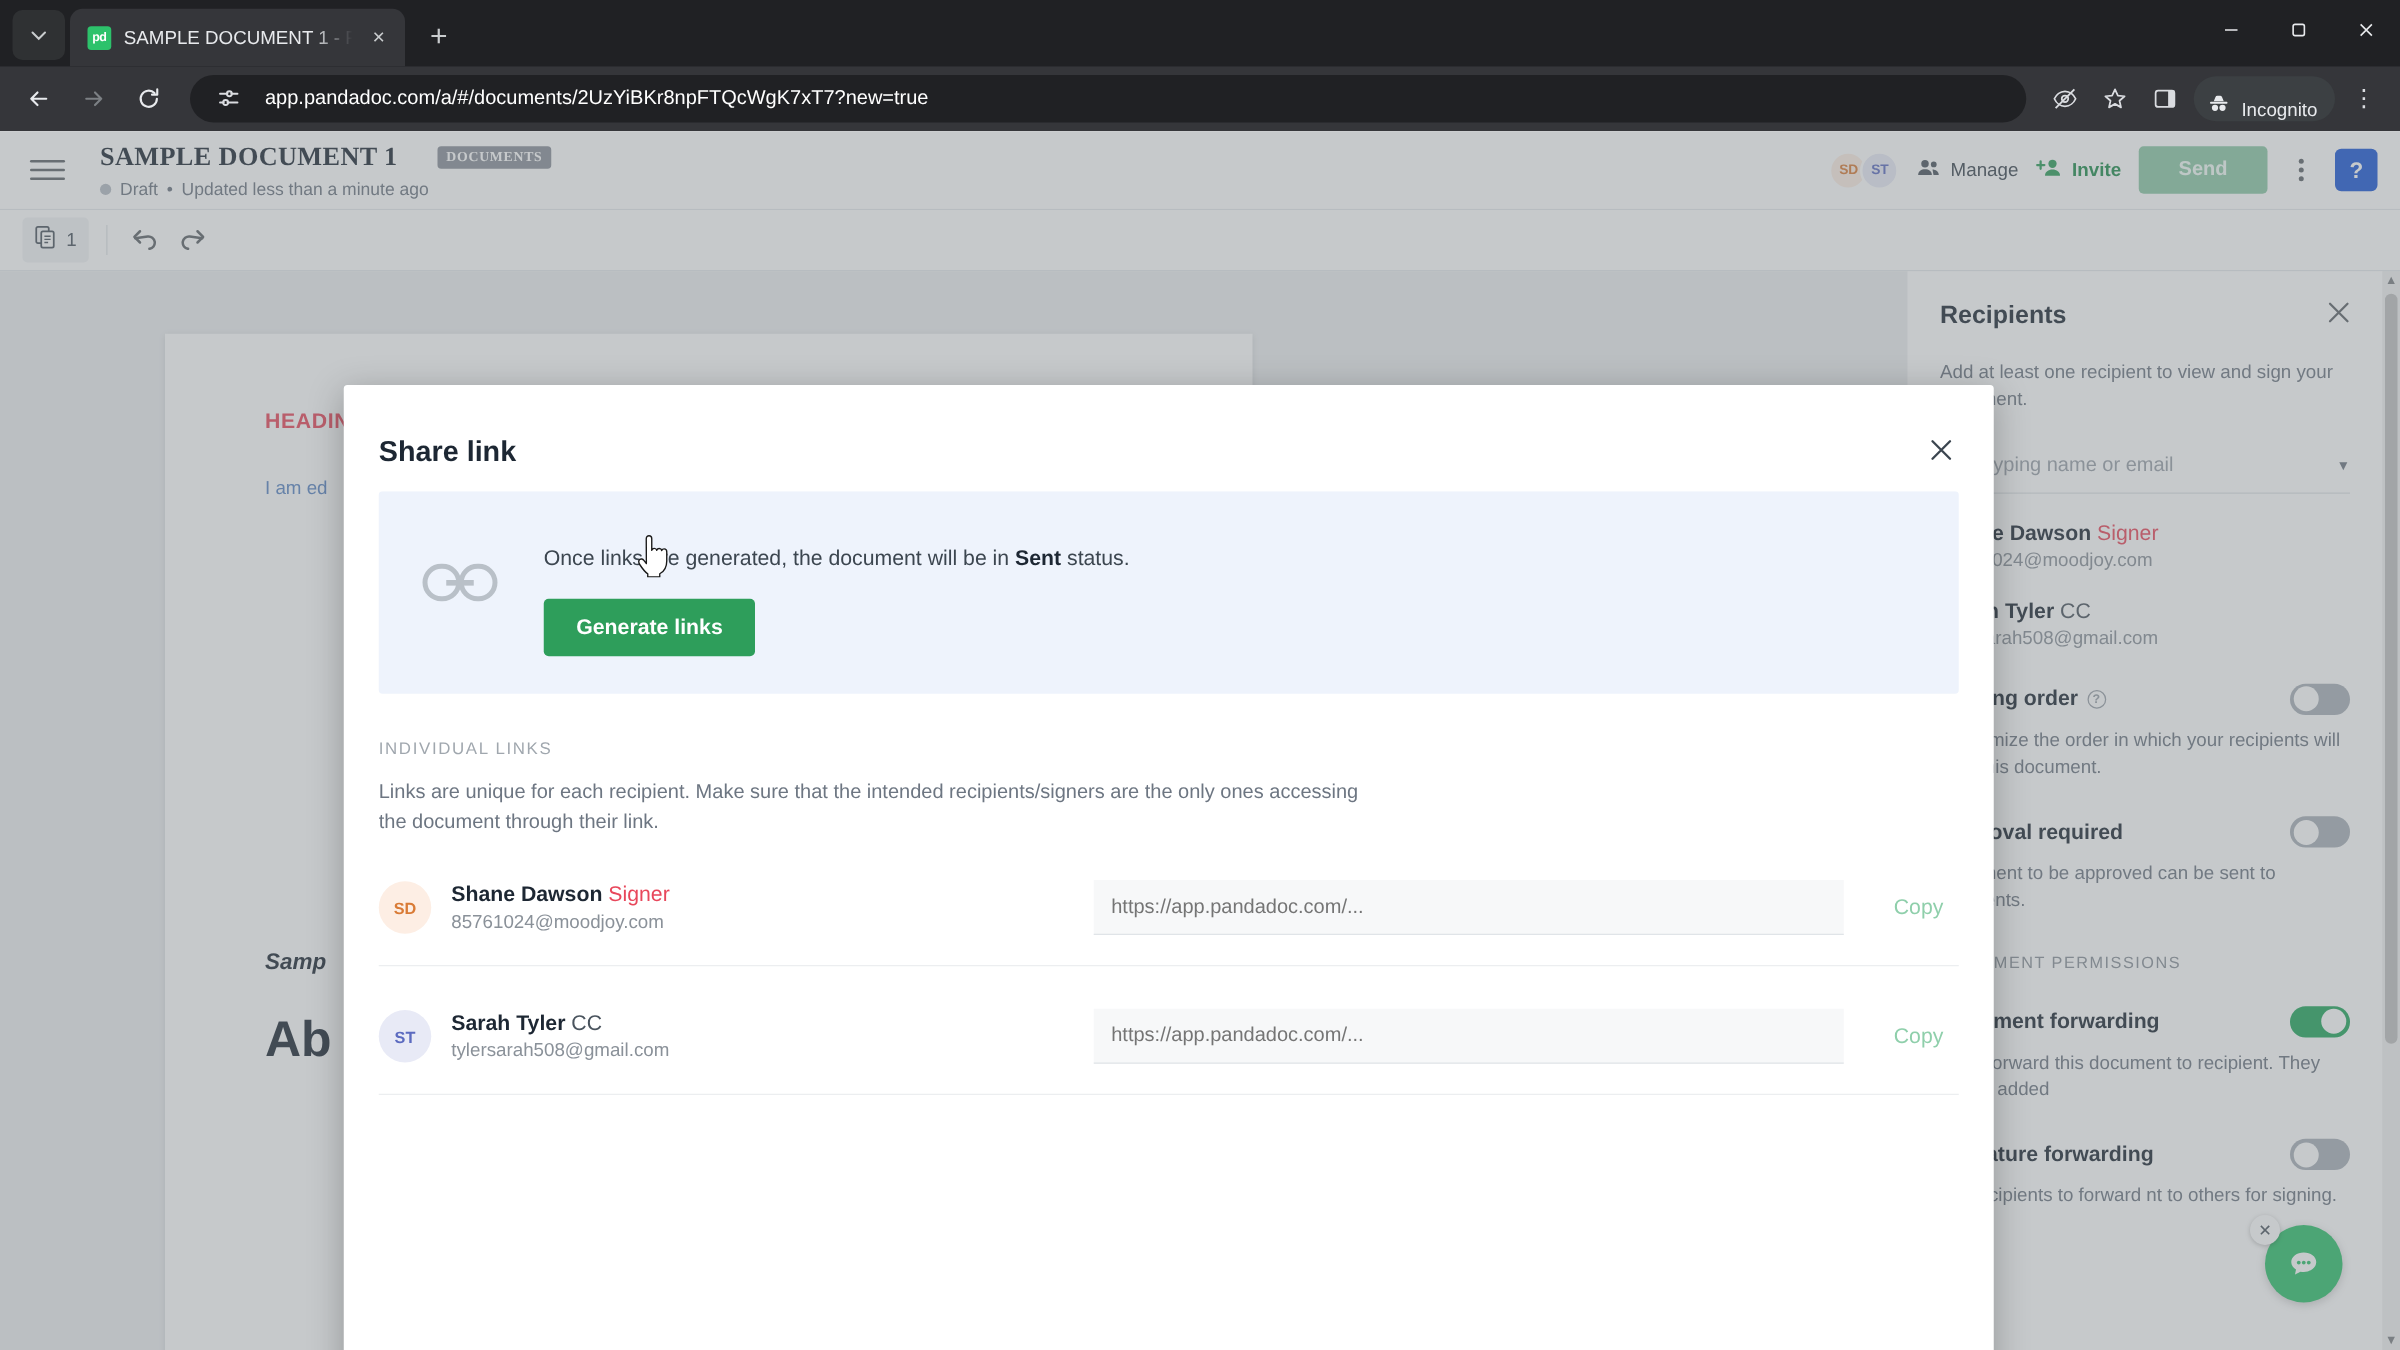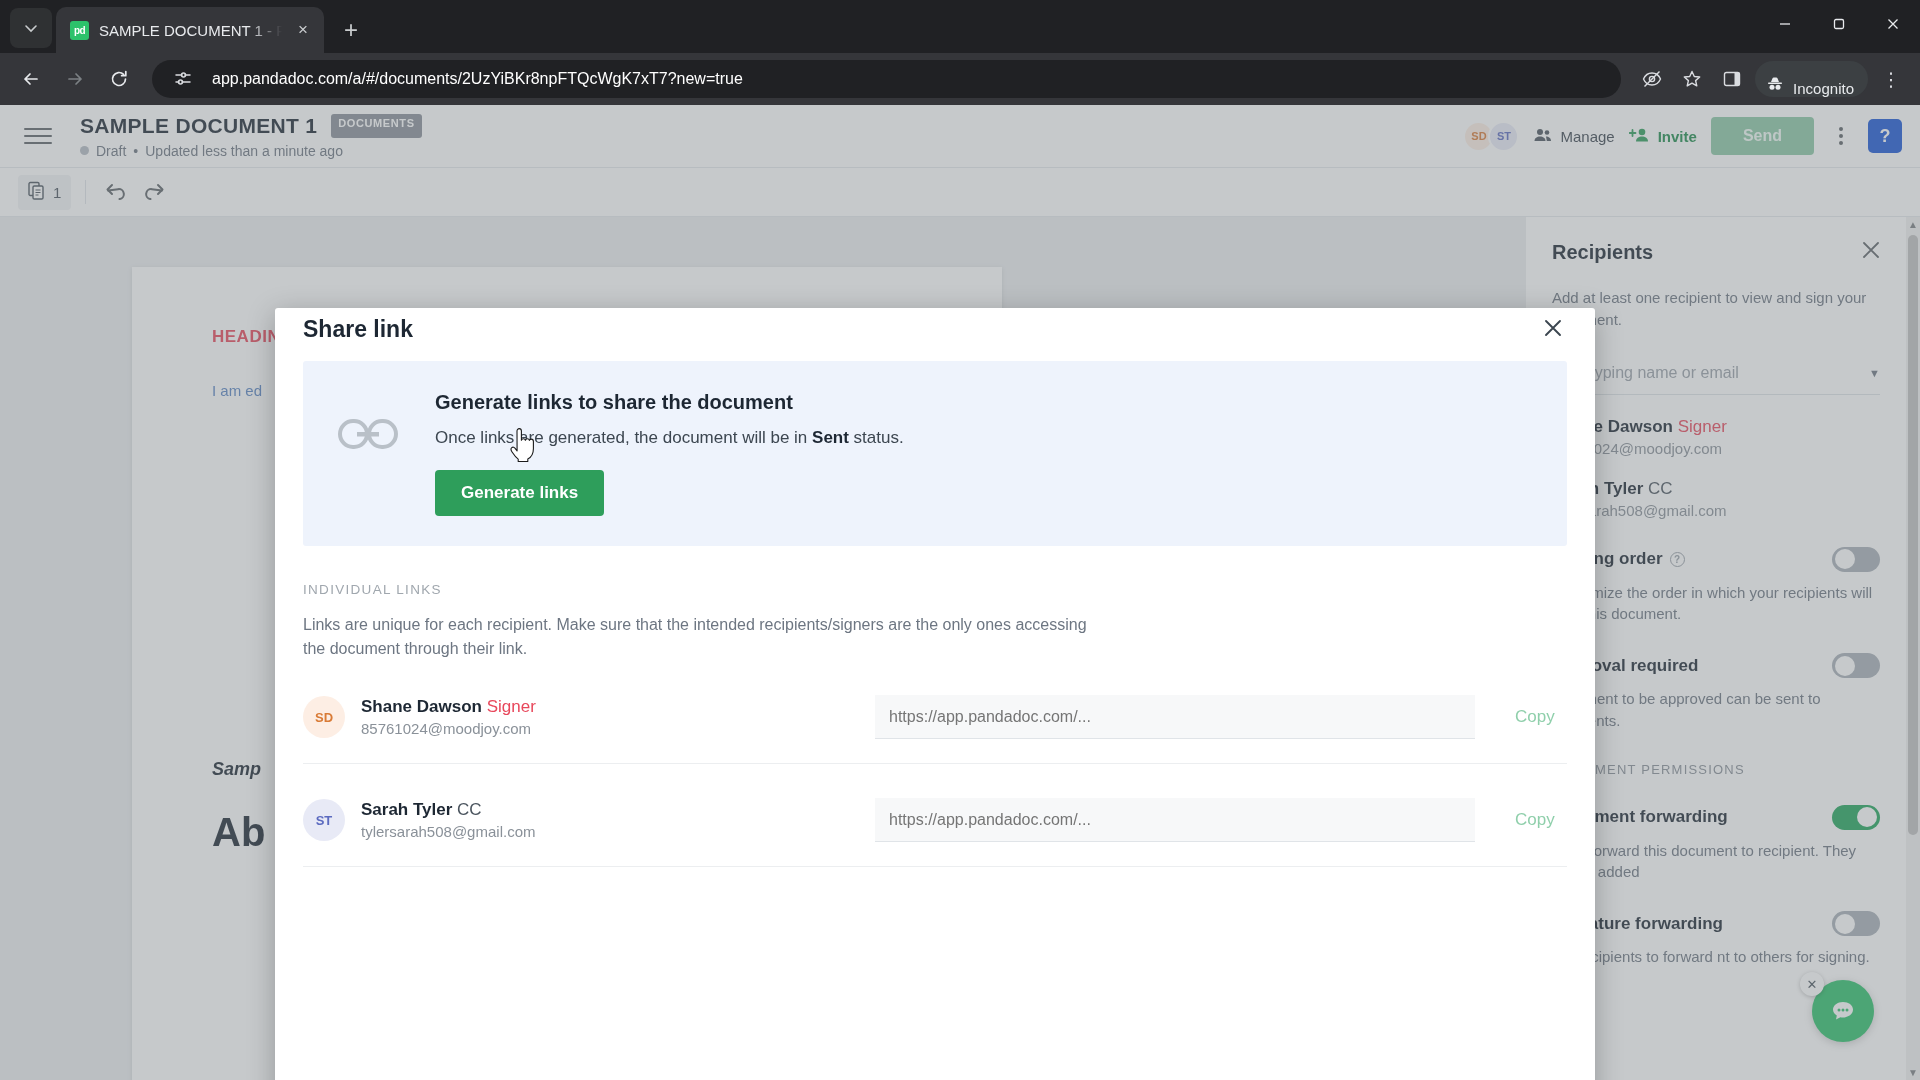--- a/index.html
+++ b/index.html
@@ -75,21 +75,21 @@
   
   .page { position: absolute; left:0; top: 105px; width: 1920px; height: 975px; background: #fff; overflow: hidden; }
 
   .app-header {
     height: 62px; display: flex; align-items: center; padding: 0 18px;
     background: #fff; position: relative;
   }
   .hamburger { width: 40px; height: 40px; display:flex; flex-direction:column; justify-content:center; gap:5px; padding: 0 6px;}
   .hamburger span { display:block; height:2px; background:#5d6368; border-radius:1px; }
   .doc-title-block { margin-left: 22px; }
-  .doc-title-row { display: flex; gap: 14px; }
+  .doc-title-row { display: flex; align-items: center; gap: 32px; font-family: Liberation Serif, serif; }
   .doc-title { font-size: 21px; font-weight: bold; color: #1d2733; letter-spacing: 0.3px; }
   .doc-badge {
     background: #8a9099; color: #fff; font-size: 11px; font-weight: bold;
     padding: 3px 7px; border-radius: 3px; letter-spacing: 0.6px;
   }
   .doc-sub { display: flex; align-items: center; gap: 7px; margin-top: 5px; font-size: 14px; color: #6d7682; }
   .status-dot { width: 9px; height: 9px; border-radius: 50%; background: #b6bcc4; display:inline-block; }
 
   .header-right { margin-left: auto; display: flex; align-items: center; gap: 14px; }
   .avatar-stack { display: flex; }
@@ -180,21 +180,21 @@
     border-radius: 50%; background: #fff; display:flex; align-items:center; justify-content:center;
     color:#4a545e; font-size: 13px; box-shadow: 0 1px 4px rgba(0,0,0,.25);
   }
 
   
   .modal {
     position: absolute; left: 275px; top: 203px; width: 1320px; height: 880px;
     background: #fff; border-radius: 3px 3px 0 0; box-shadow: 0 6px 28px rgba(0,0,0,.25);
     display: flex; flex-direction: column;
   }
-  .modal-head { padding: 8px 28px 18px 28px; display: flex; align-items: flex-start; }
+  .modal-head { padding: 40px 28px 18px 28px; display: flex; align-items: flex-start; }
   .modal-title { font-size: 23px; font-weight: bold; color: #1d2733; }
   .modal-close { margin-left: auto; color: #4a545e; font-size: 26px; line-height: 1; padding: 0 4px;}
   .modal-body { padding: 0 28px; flex: 1; overflow: hidden; }
 
   .promo {
     background: #eef3fc; border-radius: 3px; padding: 30px 34px;
     display: flex; align-items: flex-start; gap: 36px;
   }
   .promo-icon { width: 62px; flex-shrink: 0; padding-top: 22px; color: #b9c0c8; }
   .promo-h { font-size: 20px; font-weight: bold; color: #1d2733; }
@@ -509,21 +509,20 @@
       <div class="modal-body">
         <div class="promo">
           <div class="promo-icon">
             <svg width="62" height="42" viewBox="0 0 62 42">
                 <rect x="3" y="8" width="27" height="26" rx="13" stroke="#b9c0c8" stroke-width="4" fill="none"></rect>
                 <rect x="32" y="8" width="27" height="26" rx="13" stroke="#b9c0c8" stroke-width="4" fill="none"></rect>
                 <rect x="20" y="19" width="22" height="4.5" fill="#b9c0c8"></rect>
               </svg>
           </div>
           <div style="flex:1;">
-            <div class="promo-h">Generate links to share the document</div>
             <div class="promo-p"><span>Once links are generated, the document will be in </span><b>Sent</b><span> status.</span></div>
             <button class="gen-btn">Generate links</button>
           </div>
         </div>
 
         <div class="section-label">INDIVIDUAL LINKS</div>
         <div class="section-desc">Links are unique for each recipient. Make sure that the intended recipients/signers are the only ones accessing the document through their link.</div>
 
         <div class="link-row">
           <span class="lr-avatar sd">SD</span>

